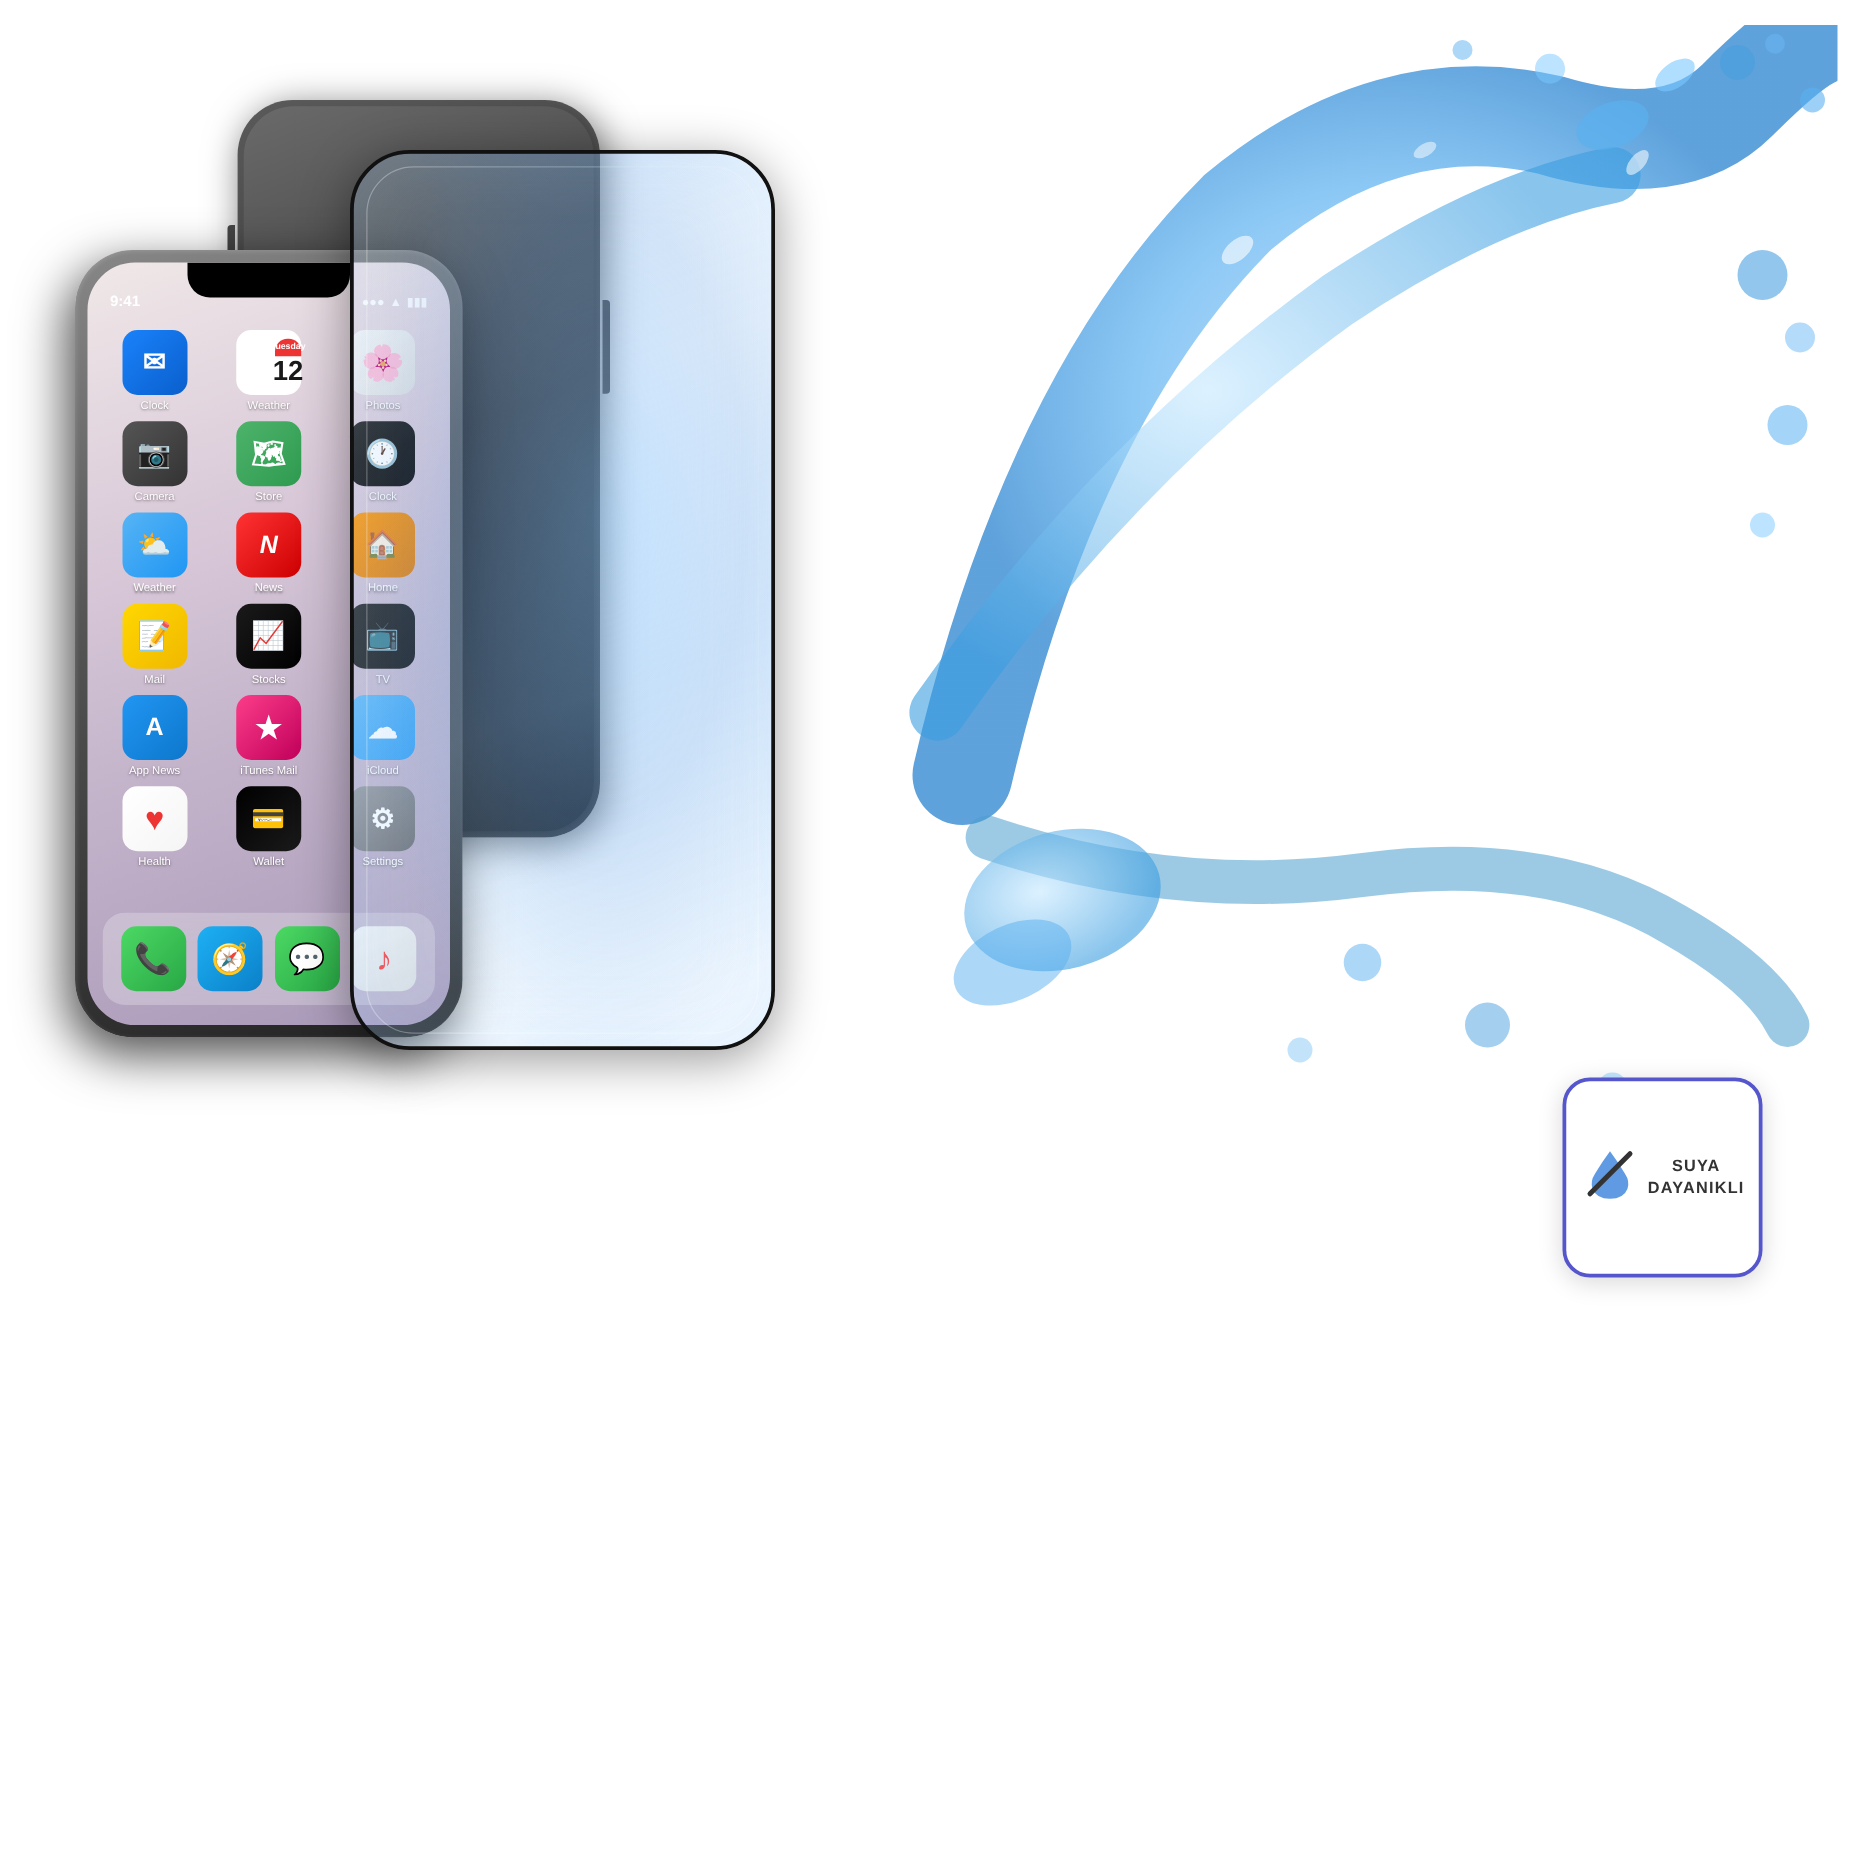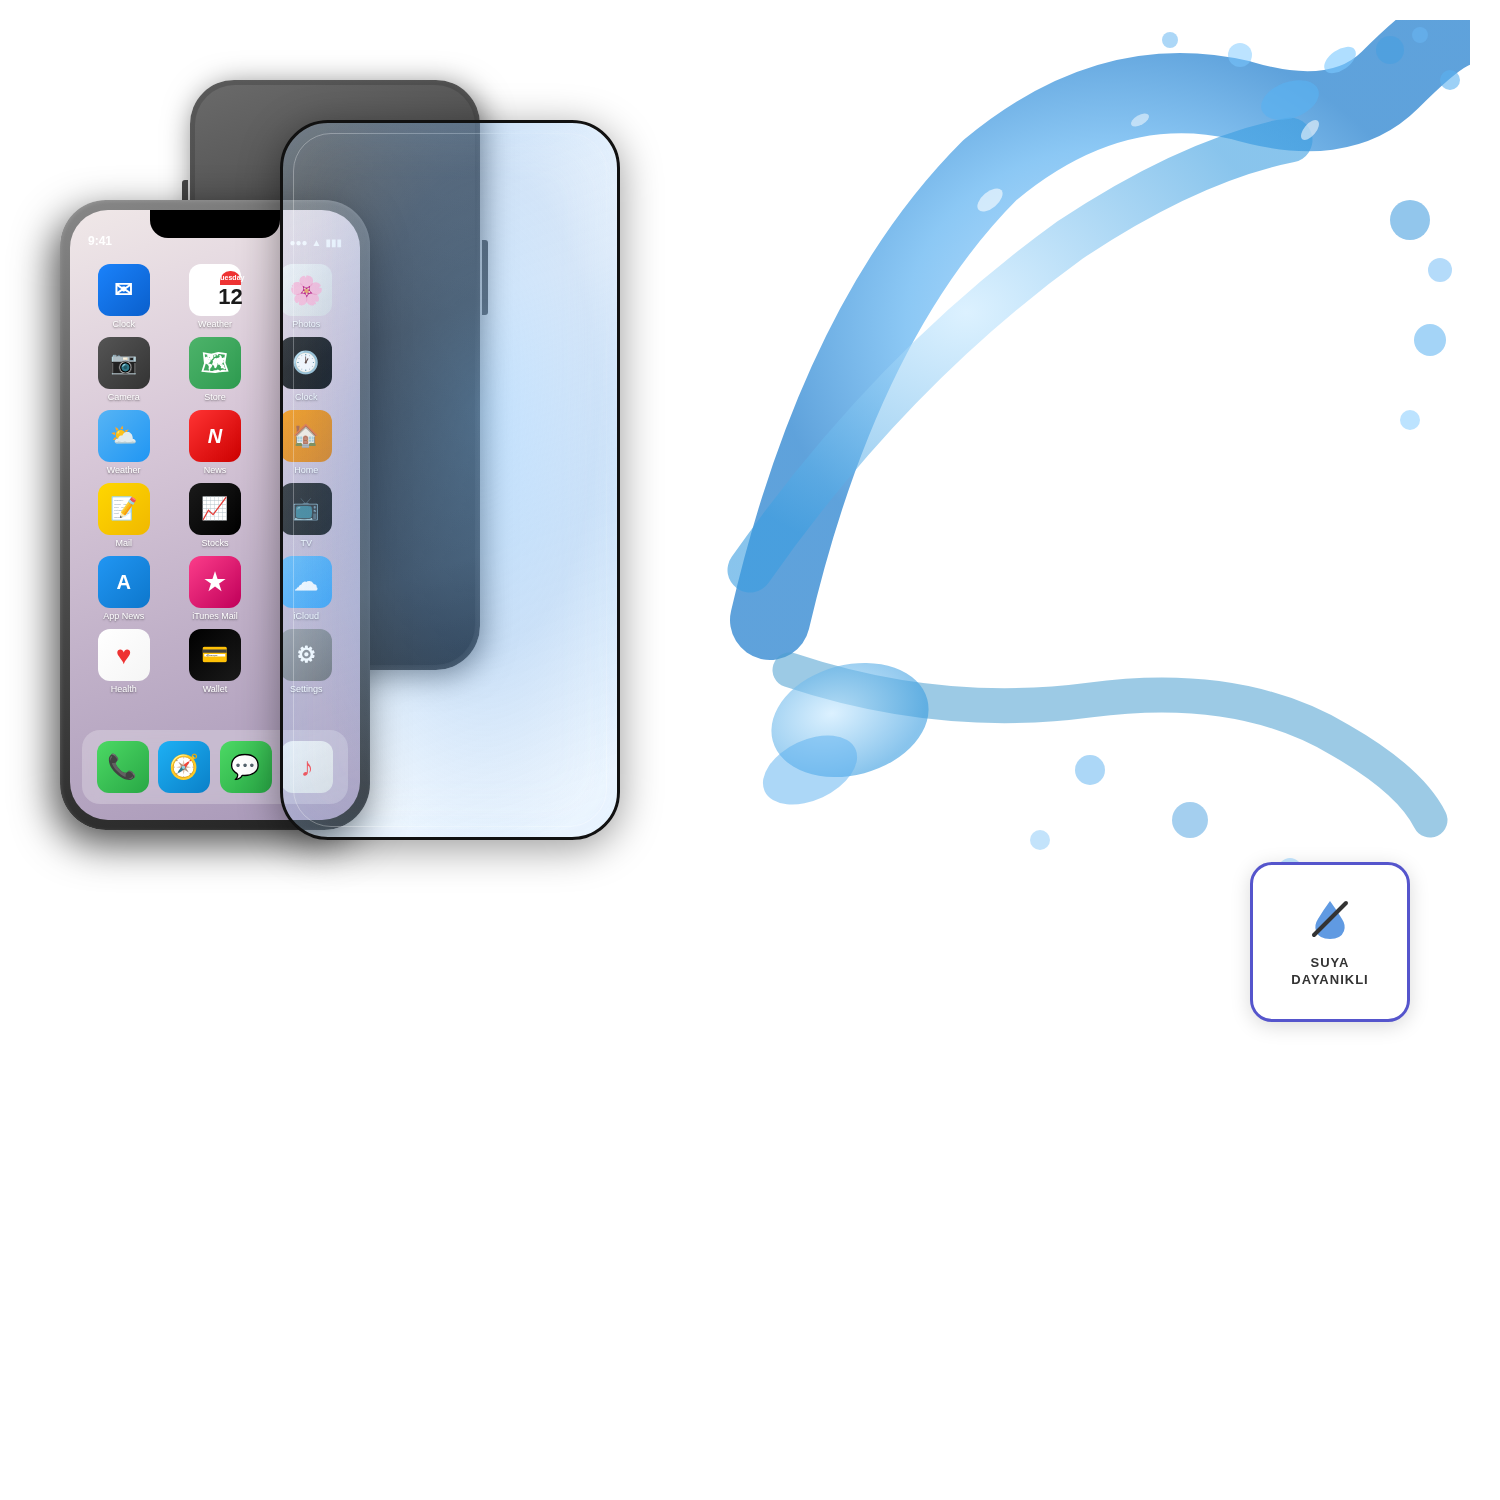--- a/index.html
+++ b/index.html
@@ -268,21 +268,20 @@
     .waterproof-badge {
       position: absolute;
       right: 90px;
       bottom: 90px;
       width: 160px;
       height: 160px;
       background: #fff;
       border: 3px solid #5555cc;
       border-radius: 22px;
       display: flex;
-      flex-direction: column;
       align-items: center;
       justify-content: center;
       gap: 6px;
       z-index: 20;
       box-shadow: 0 4px 20px rgba(0,0,0,0.15);
     }
     .badge-icon {
       font-size: 40px;
       line-height: 1;
     }

